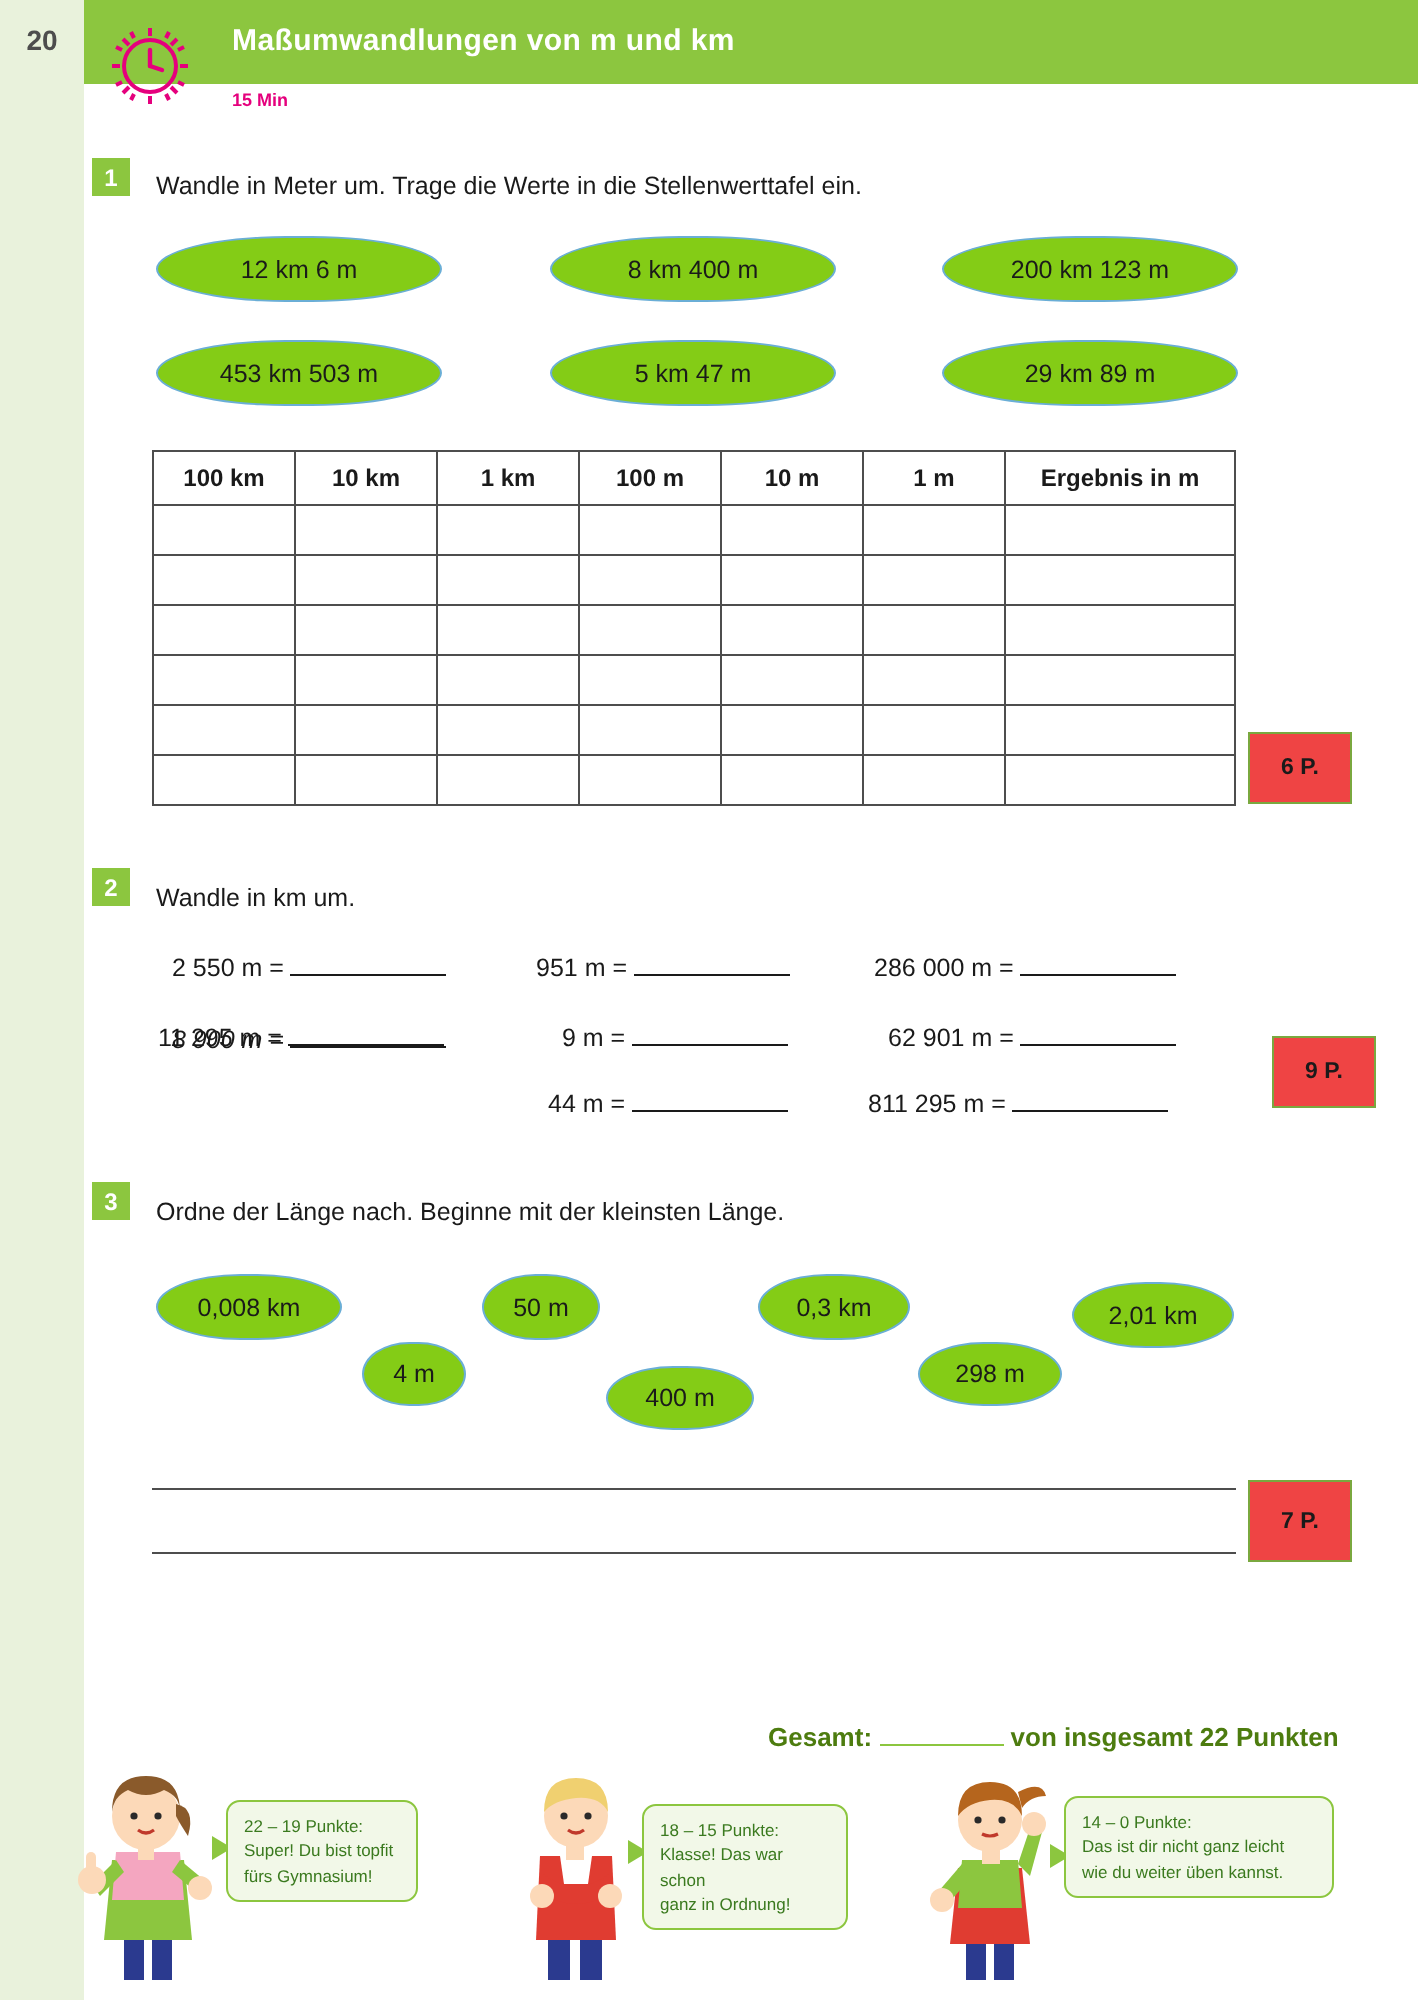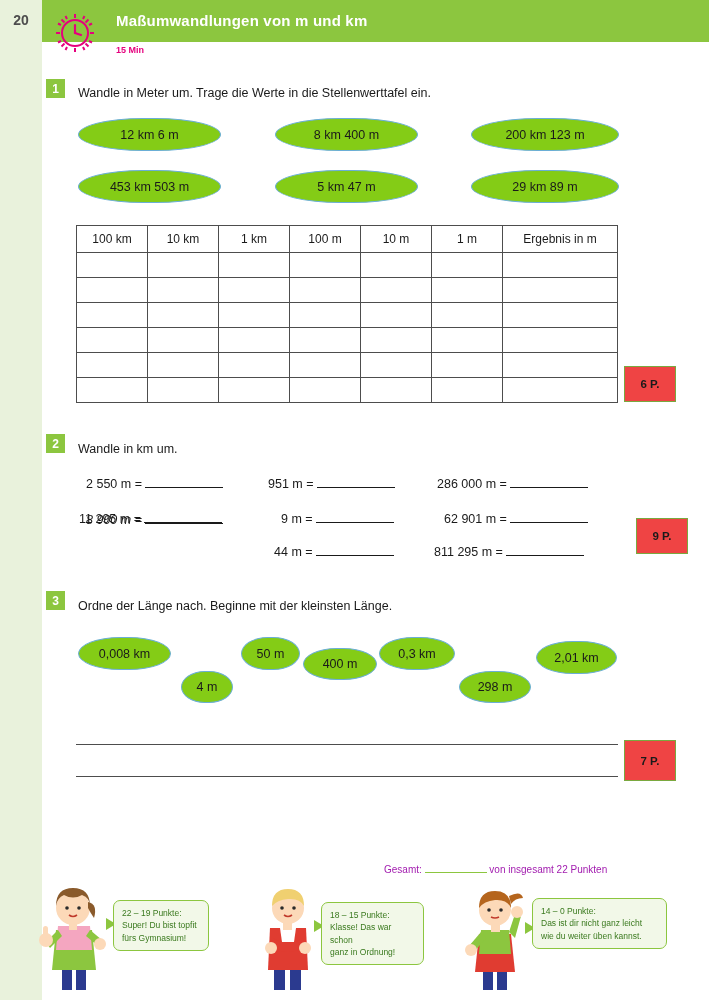--- a/index.html
+++ b/index.html
@@ -71,21 +71,21 @@
     position:absolute;
     border-collapse:collapse;
   }
   .swt td, .swt th {
     border:1px solid #4d4d4d;
     height:25px;
     text-align:center;
     font-size:12px;
     padding:0 4px;
   }
-  .swt th { font-weight:normal; height:27px;margin-left:42px; }
+  .swt th { font-weight:bold; height:27px;margin-left:42px; }
 
   
   .pts {
     position:absolute;
     background:#ef4444;
     border:1px solid #7aa83f;
     display:flex; align-items:center; justify-content:center;
     font-size:11.5px; font-weight:bold; color:#1a1a1a;
   }
 
@@ -105,21 +105,21 @@
   
   .rule {
     position:absolute;
     border-bottom:1px solid #4d4d4d;
     height:0;
   }
 
   
   .total {
     position:absolute;
-    font-size:10px; font-weight:normal; color:#a21caf;
+    font-size:13px; font-weight:bold; color:#4d7c0f;
     white-space:nowrap;
   }
   .total .tblank {
     display:inline-block; border-bottom:1.5px solid #8cc63f;
     width:62px; height:13px;
   }
 
   
   .fb-bubble {
     position:absolute;
@@ -280,21 +280,21 @@
 
 <div class="ex-num" style="left:46px; top:591px;">3</div>
 <div class="ex-text" style="left:78px; top:599px;">Ordne der Länge nach. Beginne mit der kleinsten Länge.</div>
 
 <div class="pill" style="left:78px; top:637px; width:93px; height:33px;">0,008 km</div>
 <div class="pill" style="left:241px; top:637px; width:59px; height:33px;">50 m</div>
 <div class="pill" style="left:379px; top:637px; width:76px; height:33px;">0,3 km</div>
 <div class="pill" style="left:536px; top:641px; width:81px; height:33px;">2,01 km</div>
 
 <div class="pill" style="left:181px; top:671px; width:52px; height:32px;">4 m</div>
-<div class="pill" style="left:303px; top:648px; width:74px; height:32px;">400 m</div>
+<div class="pill" style="left:303px; top:683px; width:74px; height:32px;">400 m</div>
 <div class="pill" style="left:459px; top:671px; width:72px; height:32px;">298 m</div>
 
 <div class="rule" style="left:76px; top:744px; width:542px;"></div>
 <div class="rule" style="left:76px; top:776px; width:542px;"></div>
 
 <div class="pts" style="left:624px; top:740px; width:52px; height:41px;">7 P.</div>
 
 <div class="total" style="left:384px; top:860px;">
   <span>Gesamt:</span>
   <span class="tblank"></span>

